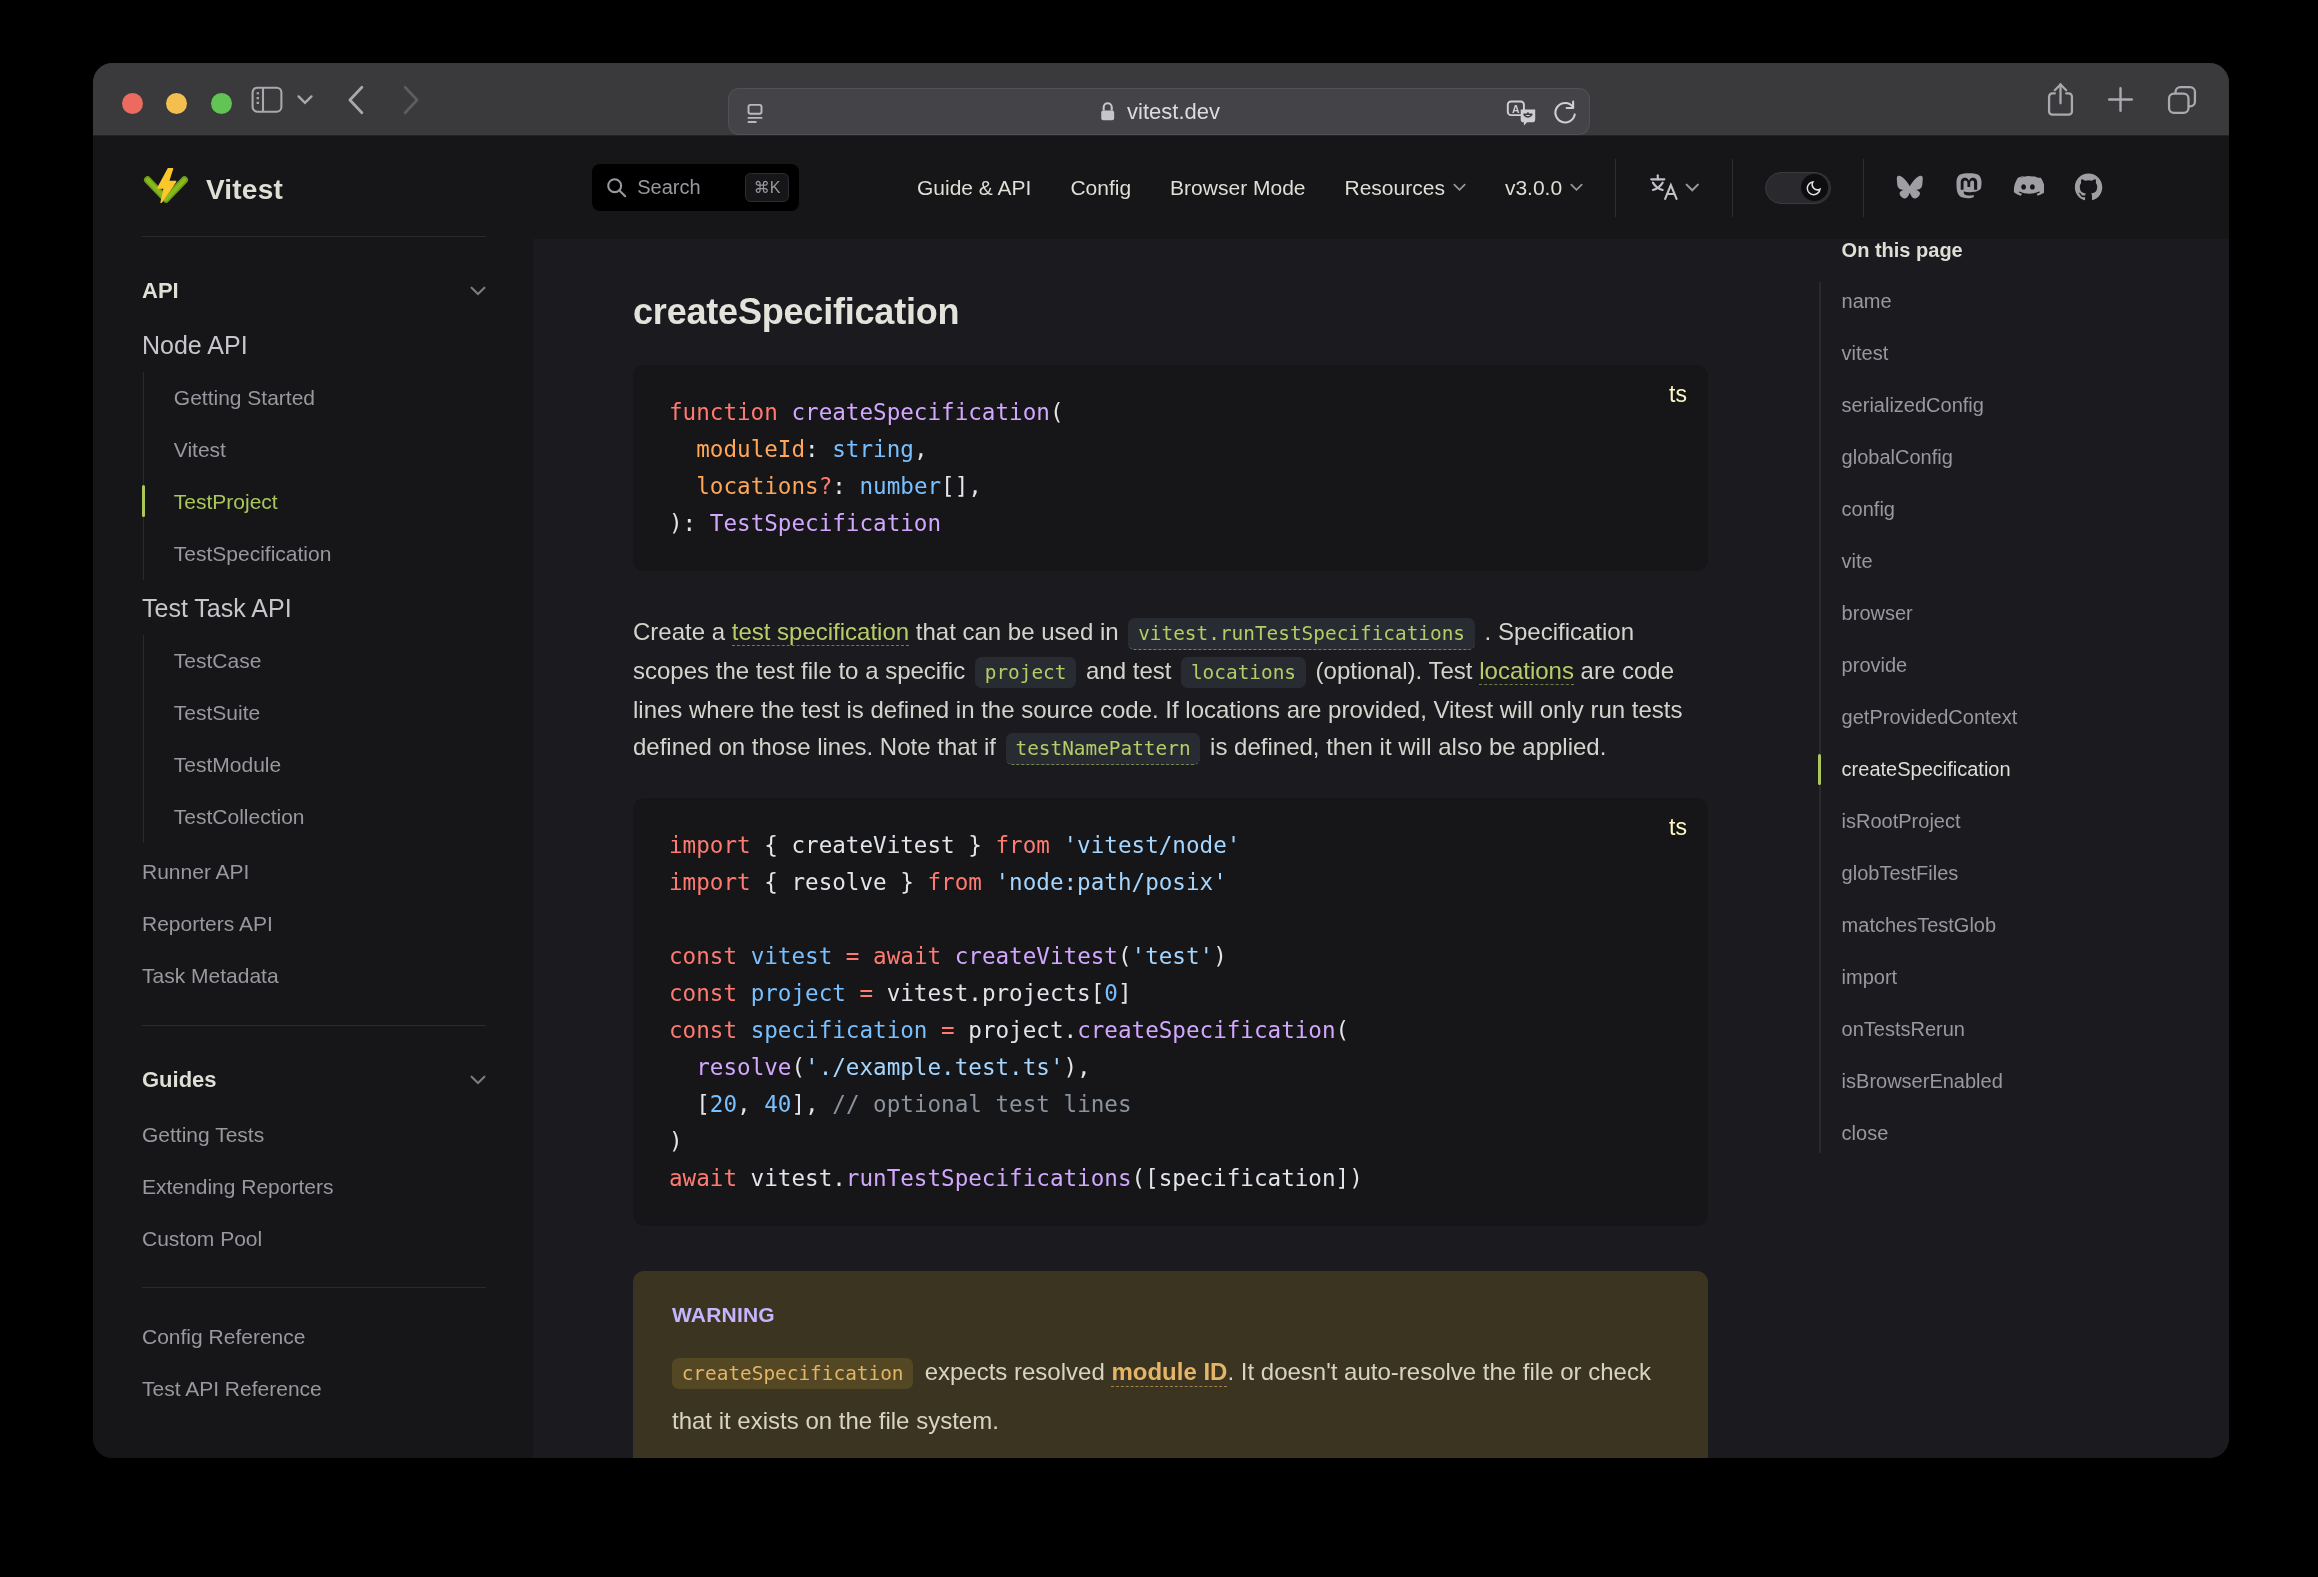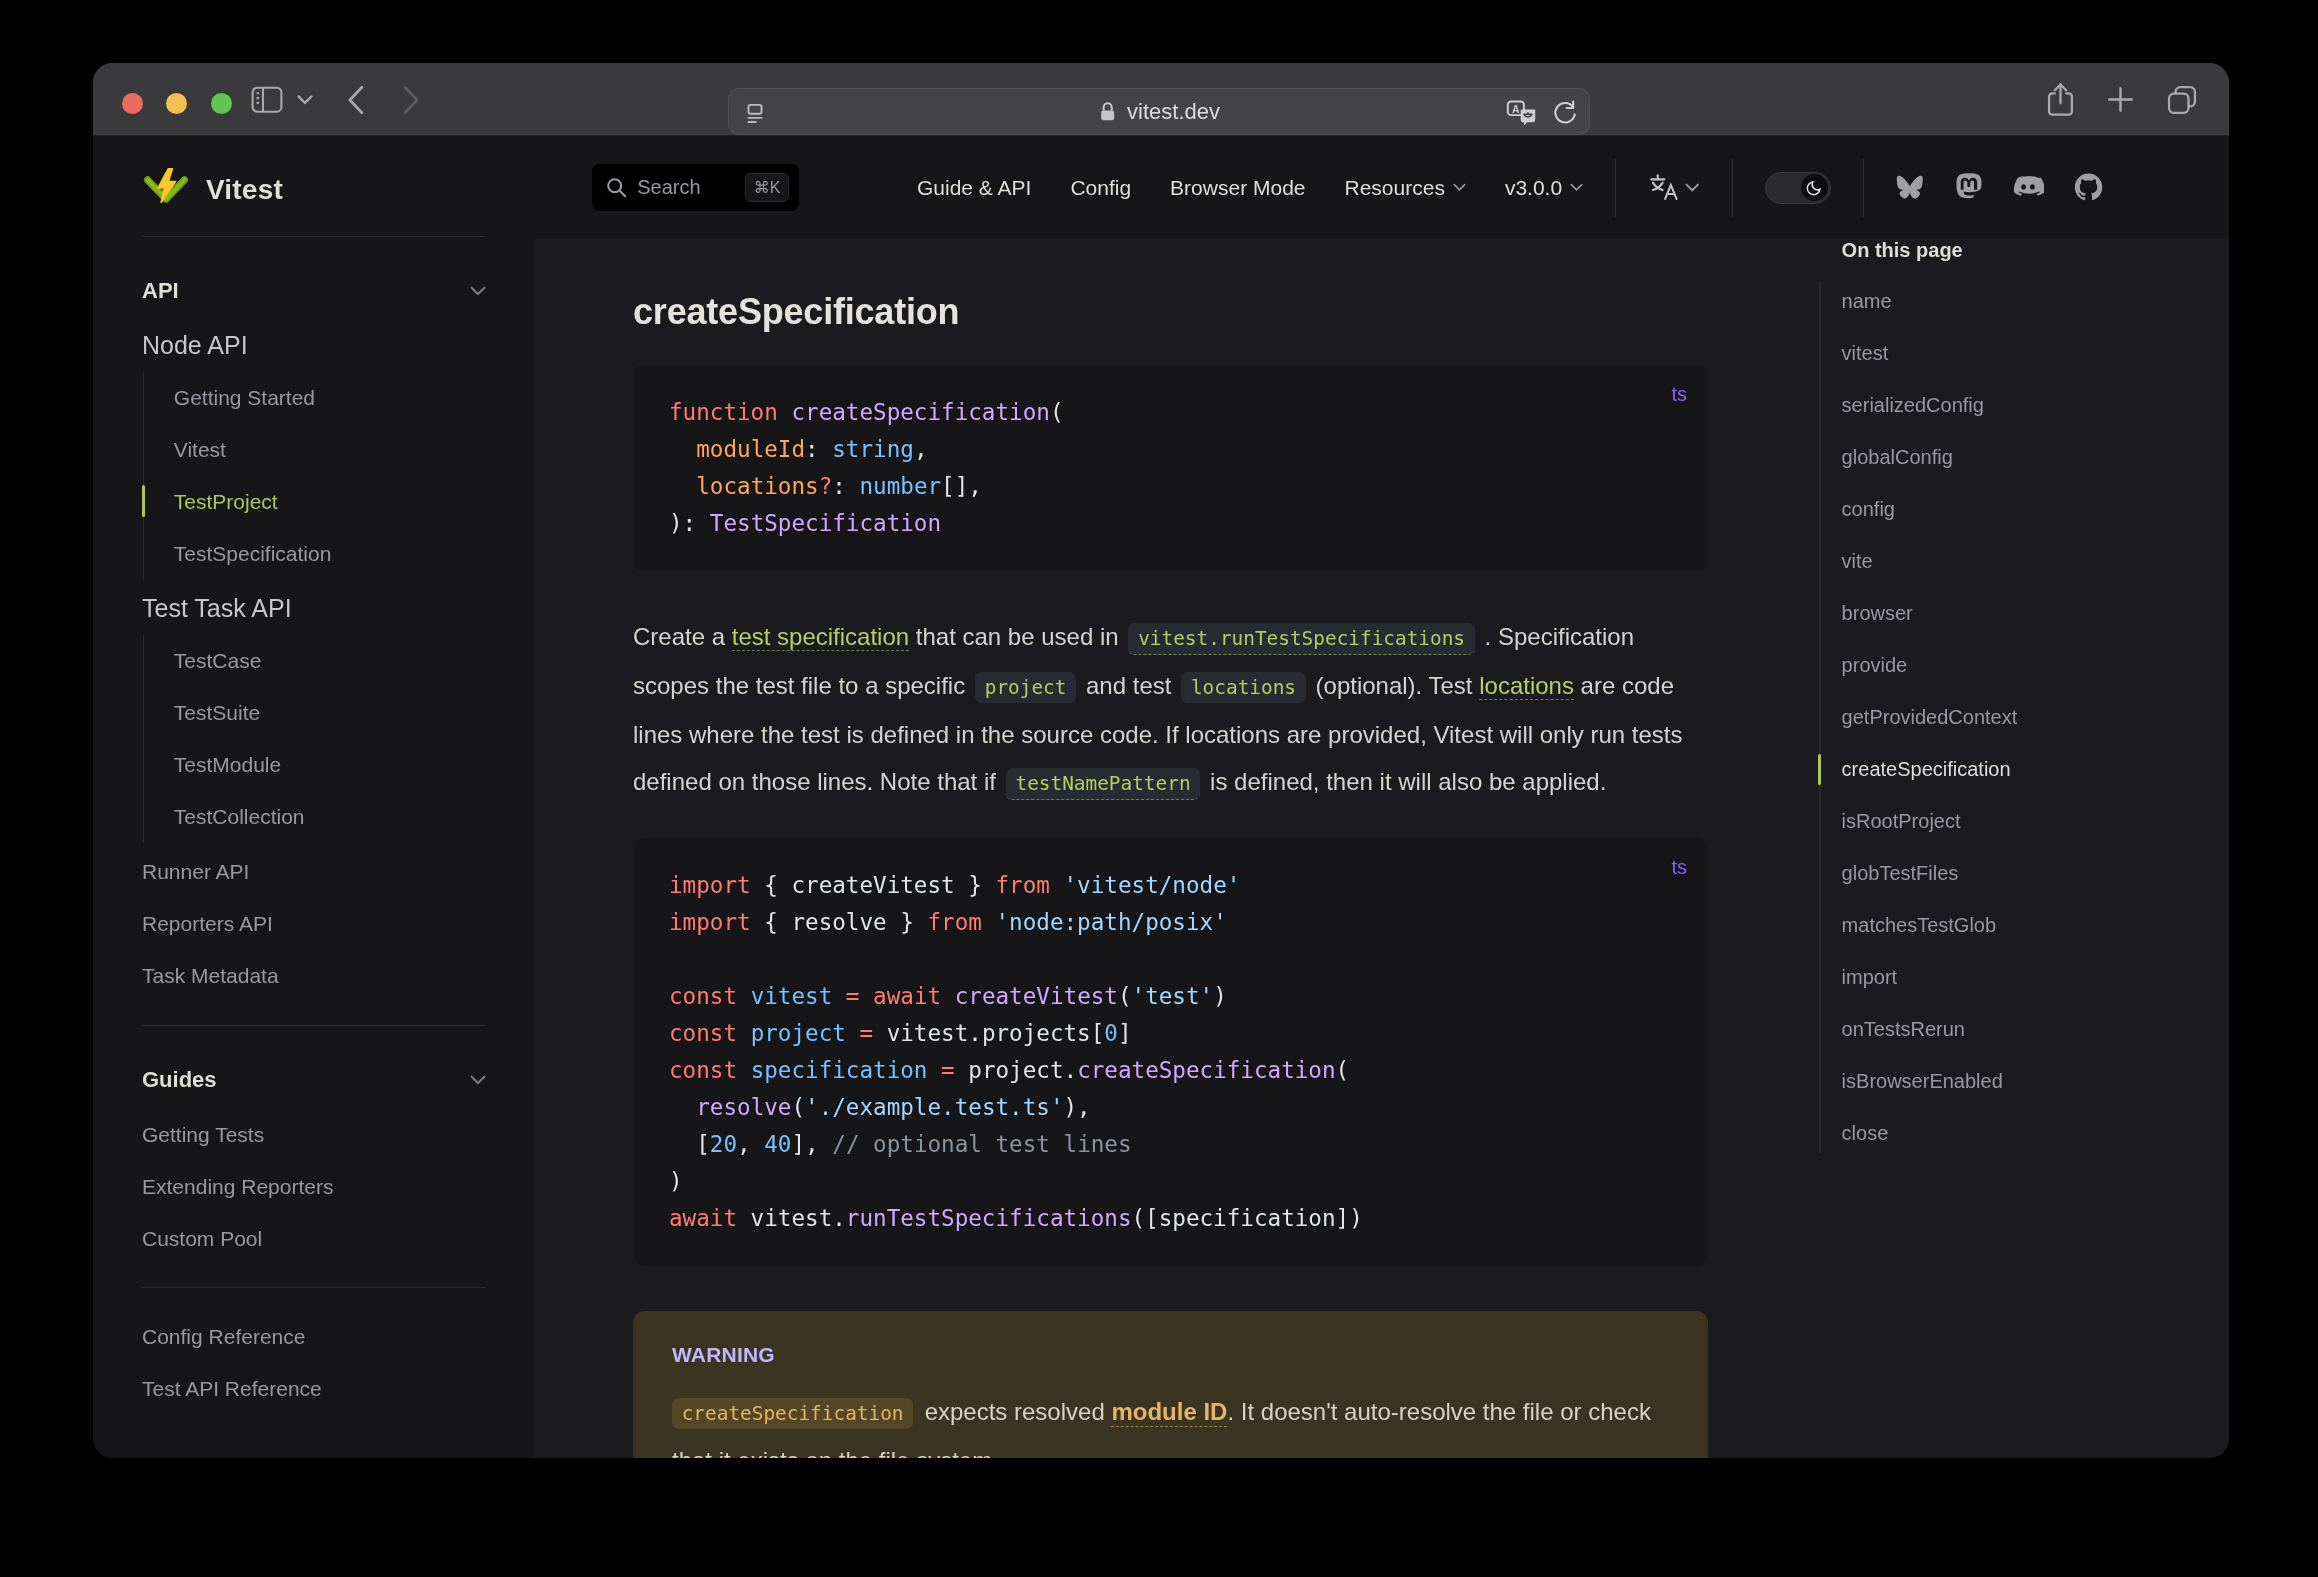--- a/index.html
+++ b/index.html
@@ -66,32 +66,32 @@
   .socials svg { display:block; cursor:pointer; }
 
   
   .content { position:absolute; left:440px; top:176px; right:0; bottom:0; background:#1b1b1f; }
   .doc { position:absolute; left:100px; top:0; width:1075px; }
   .doc h2 { margin-top:52px; font-size:36px; font-weight:700; color:#e3e3dc; letter-spacing:-0.2px; }
 
   .codeblock { position:relative; background:#161618; border-radius:11.3px; margin-top:31.5px;
     font-family:"DejaVu Sans Mono", monospace; font-size:22.6px; line-height:37px; color:#e1e4e8;
     padding:29px 24px 29px 36px; }
-  .codeblock .lang { position:absolute; top:11.3px; right:21px; font-size:20px; color:#8b5cf6;
+  .codeblock .lang { position:absolute; top:11.3px; right:21px; font-size:23px; color:#fef9c3;
     font-family:"Liberation Sans", sans-serif; }
   .code-line { white-space:pre; min-height:37px; }
   .tok-kw  { color:#ff7b72; }
   .tok-fn  { color:#d2a8ff; }
   .tok-var { color:#79c0ff; }
   .tok-str { color:#a5d6ff; }
   .tok-prm { color:#ffa657; }
   .tok-cm  { color:#8b949e; }
   .tok-pl  { color:#e1e4e8; }
 
-  .para { margin-top:42px; font-size:24px; line-height:47px; color:#d4d4cd; }
+  .para { margin-top:42px; font-size:24px; line-height:37px; color:#d4d4cd; }
   .seg-link { color:#b7cd6a; border-bottom:1.6px dashed rgba(183,205,106,.55); padding-bottom:0.8px; cursor:pointer; }
   .chip { font-family:"DejaVu Sans Mono", monospace; font-size:19.4px; color:#b4cd66;
     background:rgba(101,117,133,.18); border-radius:6.5px; padding:4px 9.7px; margin:0 3.2px; white-space:nowrap; }
   .chip-link { border-bottom:1.6px dashed rgba(183,205,106,.55); cursor:pointer; }
 
   .warning { margin-top:45px; background:#3a3421; border-radius:11.3px; padding:32px 39px 39px 39px; }
   .warn-title { font-size:21px; font-weight:700; color:#c4b5fd; letter-spacing:0.2px; }
   .warn-body { margin-top:21px; font-size:24px; line-height:47px; color:#d8d3c2; }
   .wchip { font-family:"DejaVu Sans Mono", monospace; font-size:19.4px; color:#e5b567;
     background:rgba(255,199,61,.13); border-radius:6.5px; padding:4px 9.7px; margin-right:4.8px; white-space:nowrap; }

